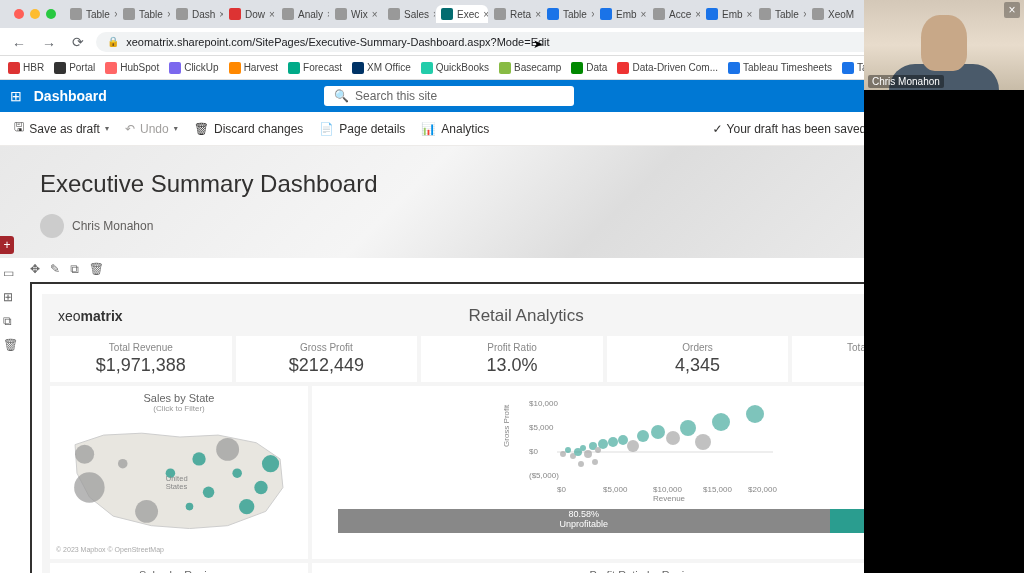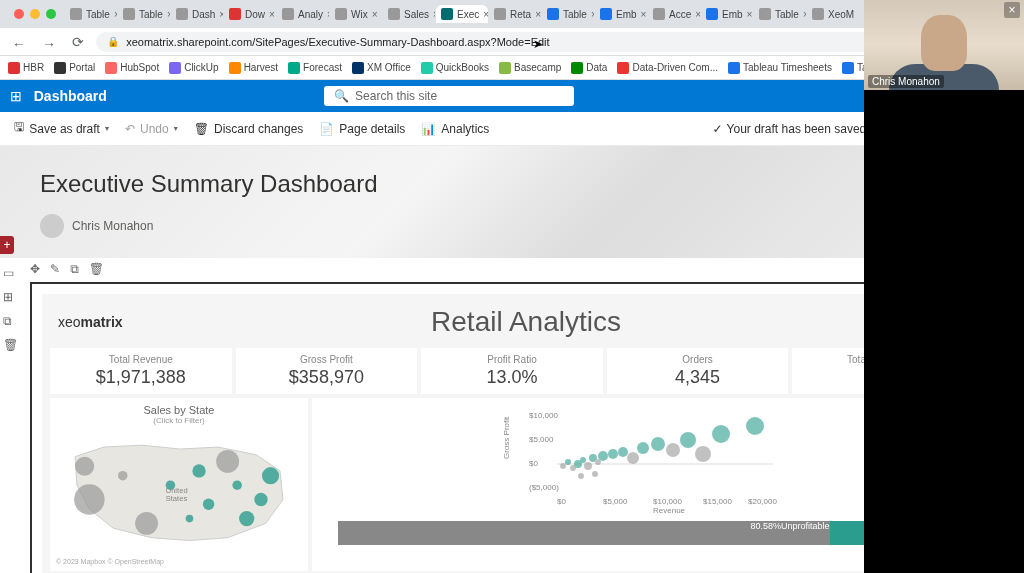--- a/index.html
+++ b/index.html
@@ -57,21 +57,21 @@
 
 .wp-toolbar { display: flex; gap: 10px; padding: 4px 30px; font-size: 12px; color: #666; }
 .wp-toolbar span { cursor: pointer; }
 
 
 .embed-wrap { margin: 2px 30px 0; border: 2px solid #323130; padding: 10px; background: #fff; }
 .tableau { background: #f5f5f5; padding: 8px; }
 .tb-header { display: flex; align-items: center; padding: 4px 8px 10px; }
 .tb-logo { font-size: 14px; color: #333; }
 .tb-logo b { font-weight: 700; text-align: right; }
-.tb-title { flex: 1; text-align: center; font-size: 28px; color: #555; font-weight: 400; }
+.tb-title { flex: 1; text-align: center; font-size: 17px; color: #555; font-weight: 400; }
 .tb-tools { display: flex; gap: 10px; color: #666; font-size: 14px; }
 
 .kpi-row { display: flex; gap: 4px; margin-bottom: 4px; }
 .kpi { flex: 1; background: #fff; padding: 6px; text-align: center; }
 .kpi-label { font-size: 10px; color: #888; margin-bottom: 2px; }
 .kpi-value { font-size: 18px; color: #444; }
 
 .viz-row { display: flex; gap: 4px; margin-bottom: 4px; }
 .viz { background: #fff; padding: 6px; position: relative; }
 .viz-left { flex: 0 0 258px; }
@@ -81,21 +81,21 @@
 .filter-icon { position: absolute; top: 6px; right: 8px; font-size: 11px; color: #666; }
 
 .map-svg { width: 100%; height: 130px; }
 .map-credit { font-size: 7px; color: #aaa; }
 
 .scatter-svg { width: 100%; height: 110px; }
 .axis-label { font-size: 8px; fill: #888; }
 .tick { font-size: 8px; fill: #888; }
 
 .profit-bar { display: flex; height: 24px; margin: 4px 20px 0; font-size: 9px; color: #fff; text-align: center; }
-.pb-unp { background: #888; flex: 0 0 80.58%; display: flex; justify-content: flex-end; }
+.pb-unp { background: #888; flex: 0 0 80.58%; display: flex; flex-direction: column; justify-content: flex-start; }
 .pb-pro { background: #2a9d8f; flex: 1; display: flex; flex-direction: column; justify-content: center; }
 
 .region-row { display: flex; gap: 4px; }
 .region-left { flex: 0 0 258px; background: #fff; padding: 6px; }
 .region-right { flex: 1; background: #fff; padding: 6px; }
 
 
 .video-overlay { position: absolute; top: 0; right: 0; width: 160px; height: 90px; background: linear-gradient(180deg, #d4c8b8 0%, #e8dccc 50%, #c8bca8 100%); display: flex; align-items: center; justify-content: center; }
 .video-overlay .head { width: 46px; height: 56px; background: #c8a888; border-radius: 40% 40% 30% 30%; position: relative; top: -2px; }
 .video-overlay .shoulders { position: absolute; bottom: 0; width: 110px; height: 26px; background: #4a5a6a; border-radius: 30px 30px 0 0; }
@@ -354,21 +354,21 @@
       </div>
     </div>
 
     <div class="kpi-row" id="kpi-row">
         <div class="kpi">
           <div class="kpi-label">Total Revenue</div>
           <div class="kpi-value">$1,971,388</div>
         </div>
         <div class="kpi">
           <div class="kpi-label">Gross Profit</div>
-          <div class="kpi-value">$358,970</div>
+          <div class="kpi-value">$212,449</div>
         </div>
         <div class="kpi">
           <div class="kpi-label">Profit Ratio</div>
           <div class="kpi-value">13.0%</div>
         </div>
         <div class="kpi">
           <div class="kpi-label">Orders</div>
           <div class="kpi-value">4,345</div>
         </div>
         <div class="kpi">

